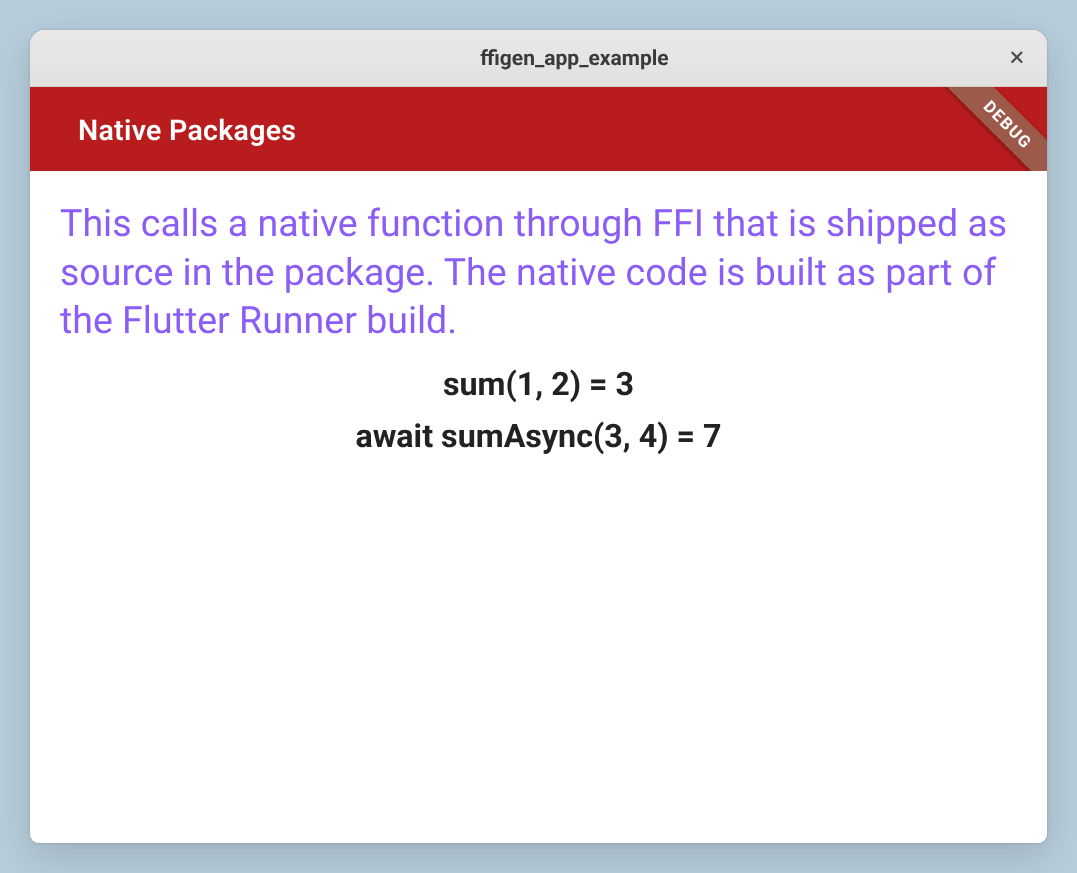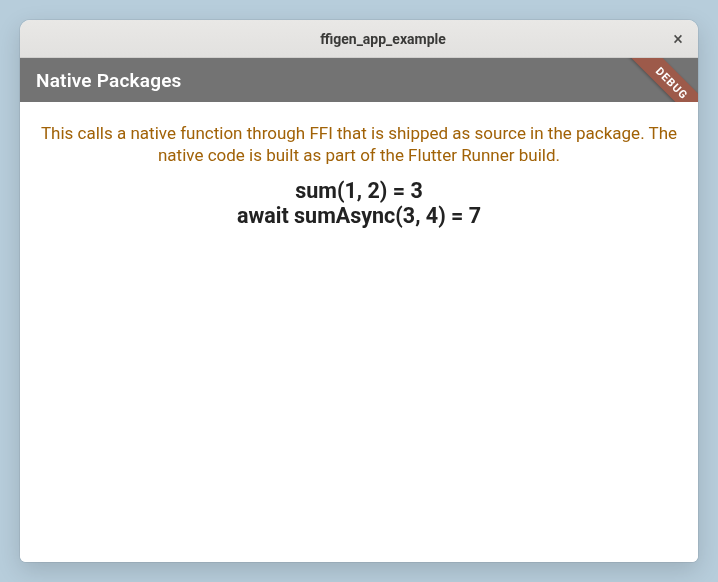--- a/index.html
+++ b/index.html
@@ -59,25 +59,25 @@
       align-items: center;
       justify-content: center;
       font-size: 18px;
       color: #4a4a48;
       cursor: pointer;
       font-weight: 400;
       line-height: 1;
     }
     
     .appbar {
-      height: 44px;
-      background: #737373;
+      height: 56px;
+      background: #b91c1c;
       display: flex;
       align-items: center;
-      padding: 0 16px;
+      padding: 0 32px;
       position: relative;
       overflow: hidden;
     }
     
     .appbar-title {
       color: #ffffff;
       font-size: 19px;
       font-weight: 600;
       letter-spacing: 0.2px;
     }
@@ -112,38 +112,38 @@
     .content {
       flex: 1;
       background: #ffffff;
       padding: 20px 20px;
       display: flex;
       flex-direction: column;
       align-items: center;
     }
     
     .description {
-      font-size: 17px;
-      color: #a16207;
-      text-align: center;
+      font-size: 25px;
+      color: #8b5cf6;
+      text-align: left;
       line-height: 1.3;
       max-width: 640px;
       font-weight: 400;
     }
     
     .result-line {
       font-size: 21.5px;
       color: #222222;
       text-align: center;
       margin-top: 12px;
       font-weight: 700;
     }
     
     .result-line + .result-line {
-      margin-top: 0;
+      margin-top: 10px;
     }
   </style>
 </head>
 <body>
 
 <div class="window">
 
   <div class="titlebar">
     <span class="titlebar-title">ffigen_app_example</span>
     <span class="close-button">×</span>

